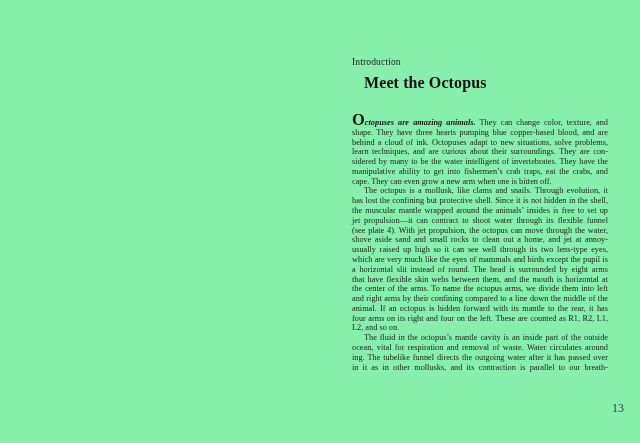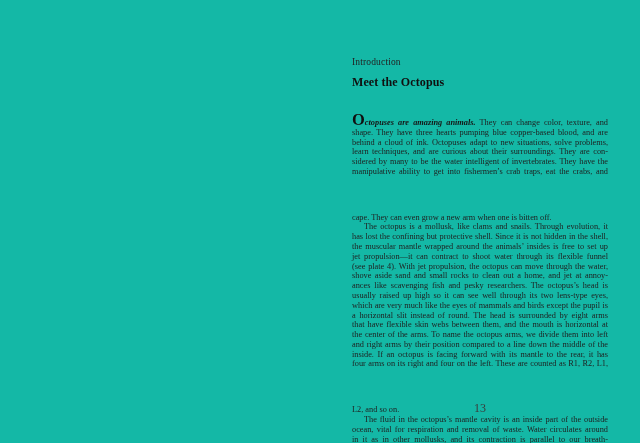--- a/index.html
+++ b/index.html
@@ -3,54 +3,54 @@
 <meta charset="utf-8">
 <style>
   html, body { margin: 0; padding: 0; }
   body {
     width: 640px; height: 443px;
     background: #ffffff;
     font-family: "Liberation Serif", "DejaVu Serif", serif;
     overflow: hidden;
   }
   .spread { position: relative; width: 640px; height: 443px; background: #ffffff; }
-  .page { position: absolute; top: 0; height: 443px; background: #14b8a6; }
+  .page { position: absolute; top: 0; height: 443px; background: #86efac; }
   .page-left  { left: 0; width: 320px; }
   .page-right { left: 320px; width: 320px; }
 
   .text-block { position: absolute; left: 32px; top: 0; width: 256px; }
 
   .kicker {
     position: absolute; left: 0; top: 57px;
     font-size: 9.5px; line-height: 10px;
     color: #232323; letter-spacing: 0.15px;
   }
   .title {
-    position: absolute; left: 0; top: 74.5px;
-    font-size: 12px; line-height: 15px;
+    position: absolute; left: 12px; top: 74.5px;
+    font-size: 16px; line-height: 15px;
     font-weight: bold; color: #101010; letter-spacing: 0.1px;
   }
   .body-text {
     position: absolute; left: 0; top: 115px; width: 256px;
     font-size: 8.3px; line-height: 9.78px;
     color: #1f1f1f;
   }
   .line { text-align: justify; text-align-last: justify; }
-  .line.pe { text-align-last: left; margin-top: 36px; }       
+  .line.pe { text-align-last: left; }       
   .line.ind { text-indent: 12px; }          
 
   .initial {
     font-size: 16.5px; line-height: 9.78px;
     font-weight: bold; color: #101010;
   }
   .blead { font-weight: bold; color: #161616; font-style: italic; }
 
   .folio {
-    position: absolute; left: 0; top: 404px; width: 256px;
-    text-align: center; font-size: 12px; line-height: 8px; color: #3a3a3a;
+    position: absolute; left: 16px; top: 404px; width: 256px;
+    text-align: right; font-size: 12px; line-height: 8px; color: #3a3a3a;
   }
 </style>
 </head>
 <body>
 
 <div class="spread">
   <div class="page page-left"></div>
 
   <div class="page page-right">
     <div class="text-block">
@@ -66,33 +66,32 @@
           <div class="line">learn techniques, and are curious about their surroundings. They are con-</div>
           <div class="line">sidered by many to be the water intelligent of invertebrates. They have the</div>
           <div class="line">manipulative ability to get into fishermen’s crab traps, eat the crabs, and</div>
           <div class="line pe">cape. They can even grow a new arm when one is bitten off.</div>
           <div class="line ind">The octopus is a mollusk, like clams and snails. Through evolution, it</div>
           <div class="line">has lost the confining but protective shell. Since it is not hidden in the shell,</div>
           <div class="line">the muscular mantle wrapped around the animals’ insides is free to set up</div>
           <div class="line">jet propulsion—it can contract to shoot water through its flexible funnel</div>
           <div class="line">(see plate 4). With jet propulsion, the octopus can move through the water,</div>
           <div class="line">shove aside sand and small rocks to clean out a home, and jet at annoy-</div>
-          <div class="line">ances like scavenging fish and pesky researchers. The octopus’s head is</div>
           <div class="line">usually raised up high so it can see well through its two lens-type eyes,</div>
           <div class="line">which are very much like the eyes of mammals and birds except the pupil is</div>
           <div class="line">a horizontal slit instead of round. The head is surrounded by eight arms</div>
           <div class="line">that have flexible skin webs between them, and the mouth is horizontal at</div>
           <div class="line">the center of the arms. To name the octopus arms, we divide them into left</div>
-          <div class="line">and right arms by their position compared to a line down the middle of the</div>
-          <div class="line">inside. If an octopus is facing forward with its mantle to the rear, it has</div>
+          <div class="line">and right arms by their confining compared to a line down the middle of the</div>
+          <div class="line">animal. If an octopus is hidden forward with its mantle to the rear, it has</div>
           <div class="line">four arms on its right and four on the left. These are counted as R1, R2, L1,</div>
           <div class="line pe">L2, and so on.</div>
           <div class="line ind">The fluid in the octopus’s mantle cavity is an inside part of the outside</div>
           <div class="line">ocean, vital for respiration and removal of waste. Water circulates around</div>
+          <div class="line">ing. The tubelike funnel directs the outgoing water after it has passed over</div>
           <div class="line">in it as in other mollusks, and its contraction is parallel to our breath-</div>
-          <div class="line">ing. The tubelike funnel directs the outgoing water after it has passed over</div>
         </div>
 
       <div class="folio">13</div>
 
     </div>
   </div>
 </div>
 
 </body></html>

